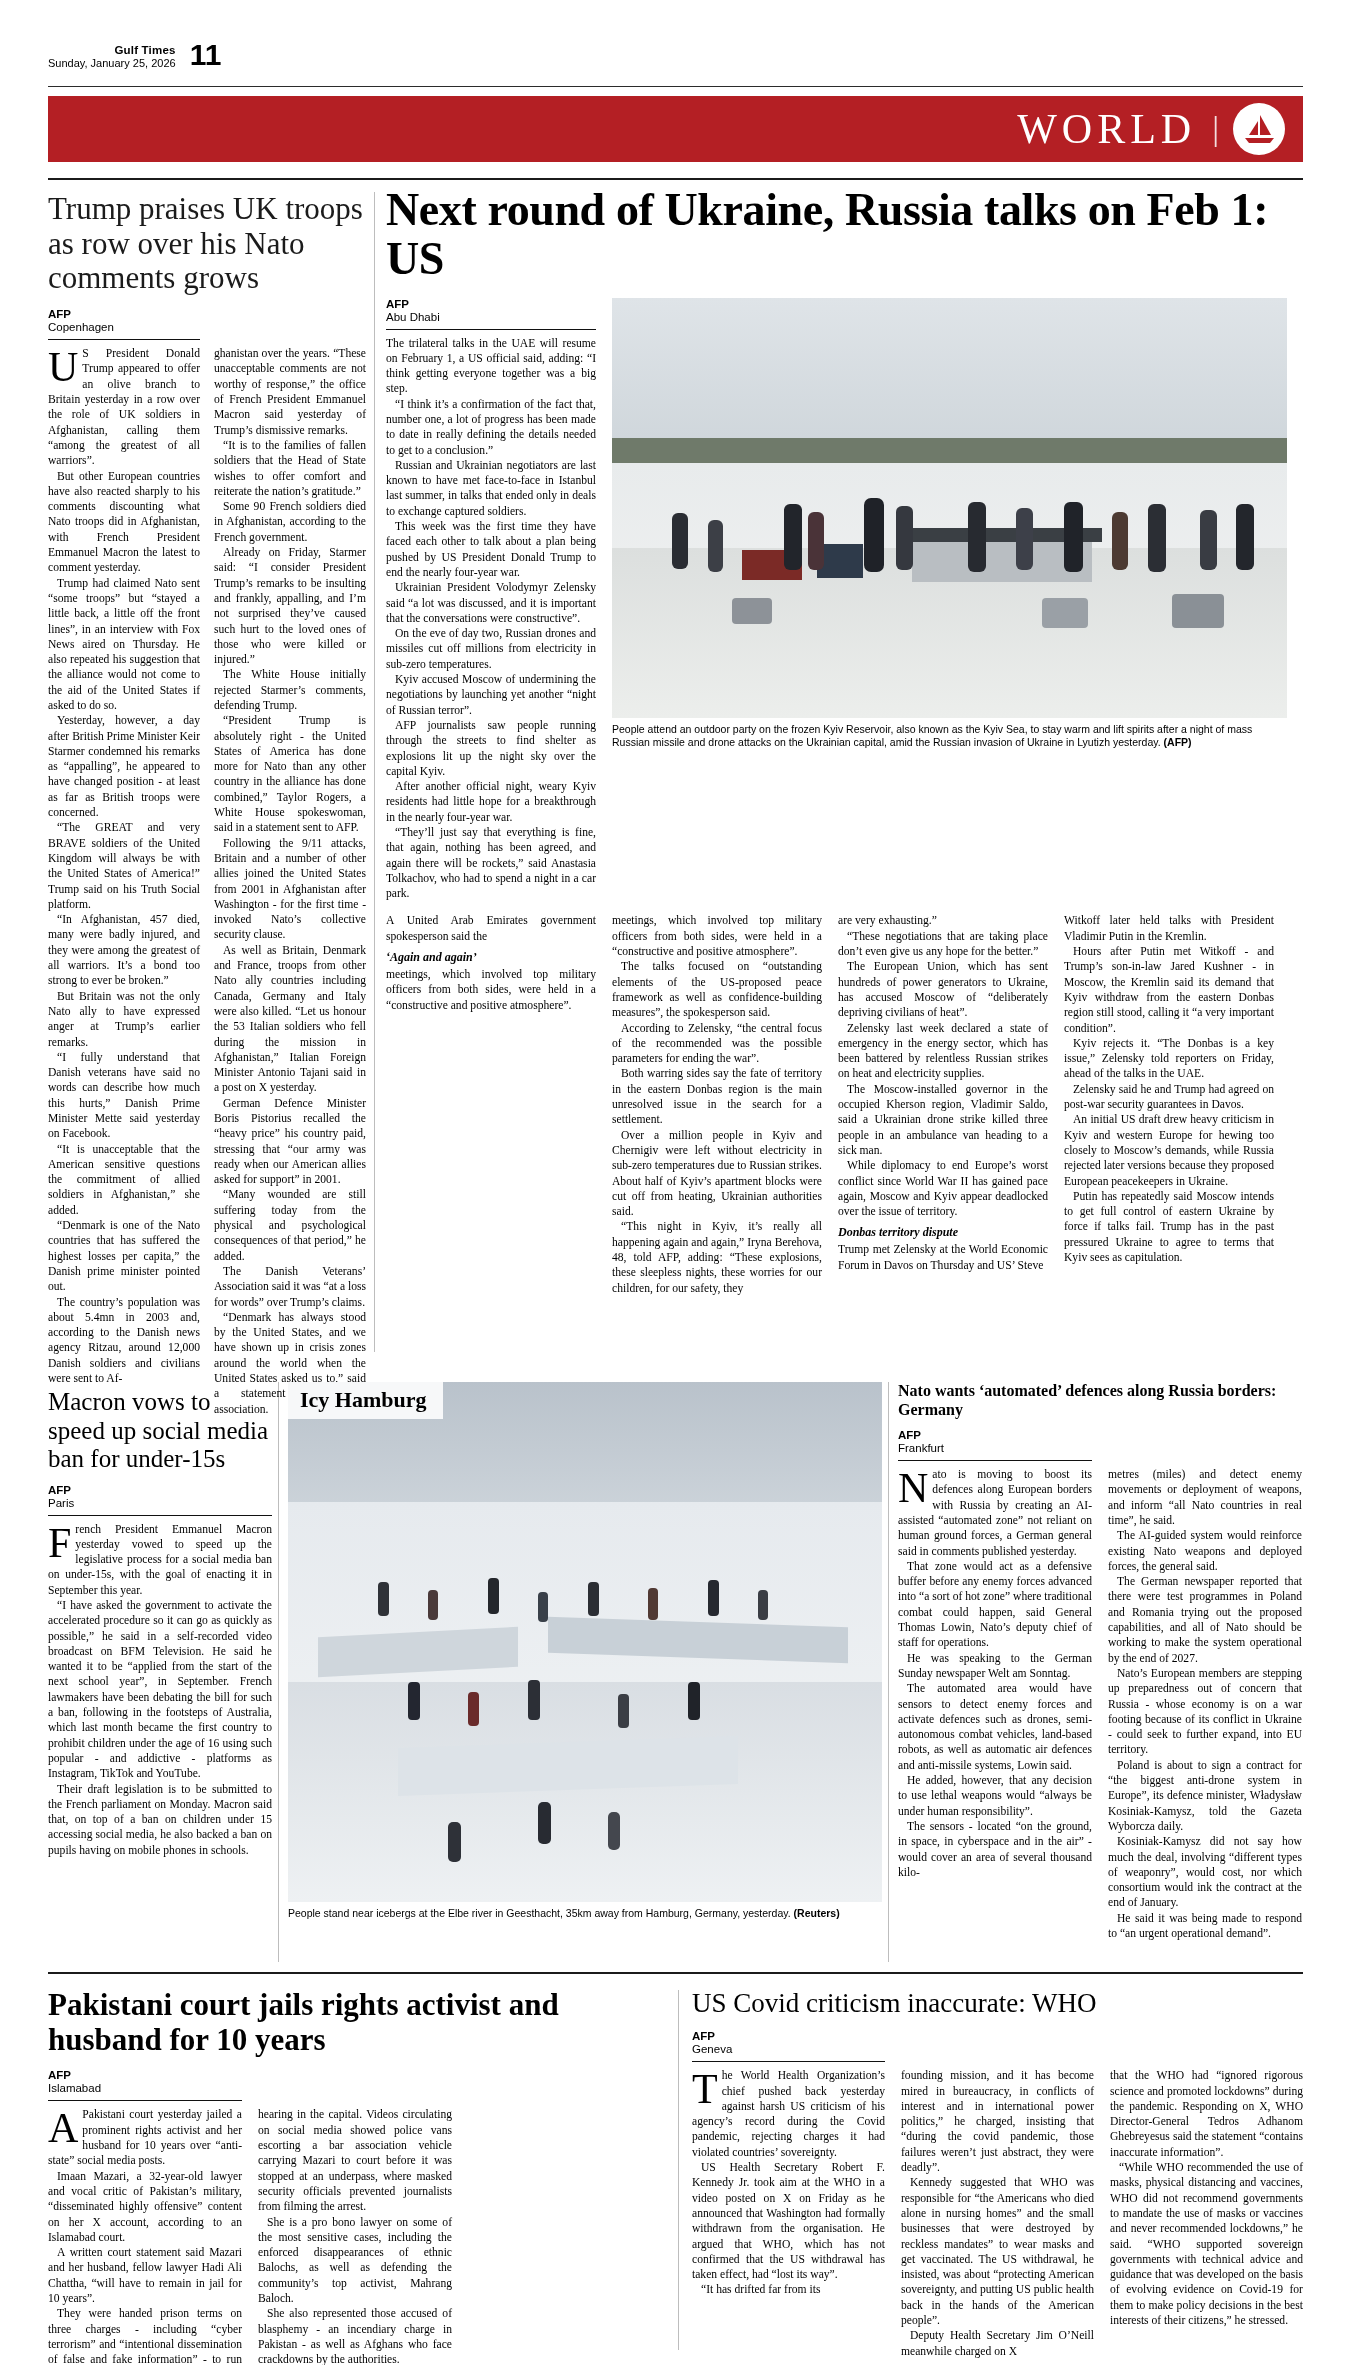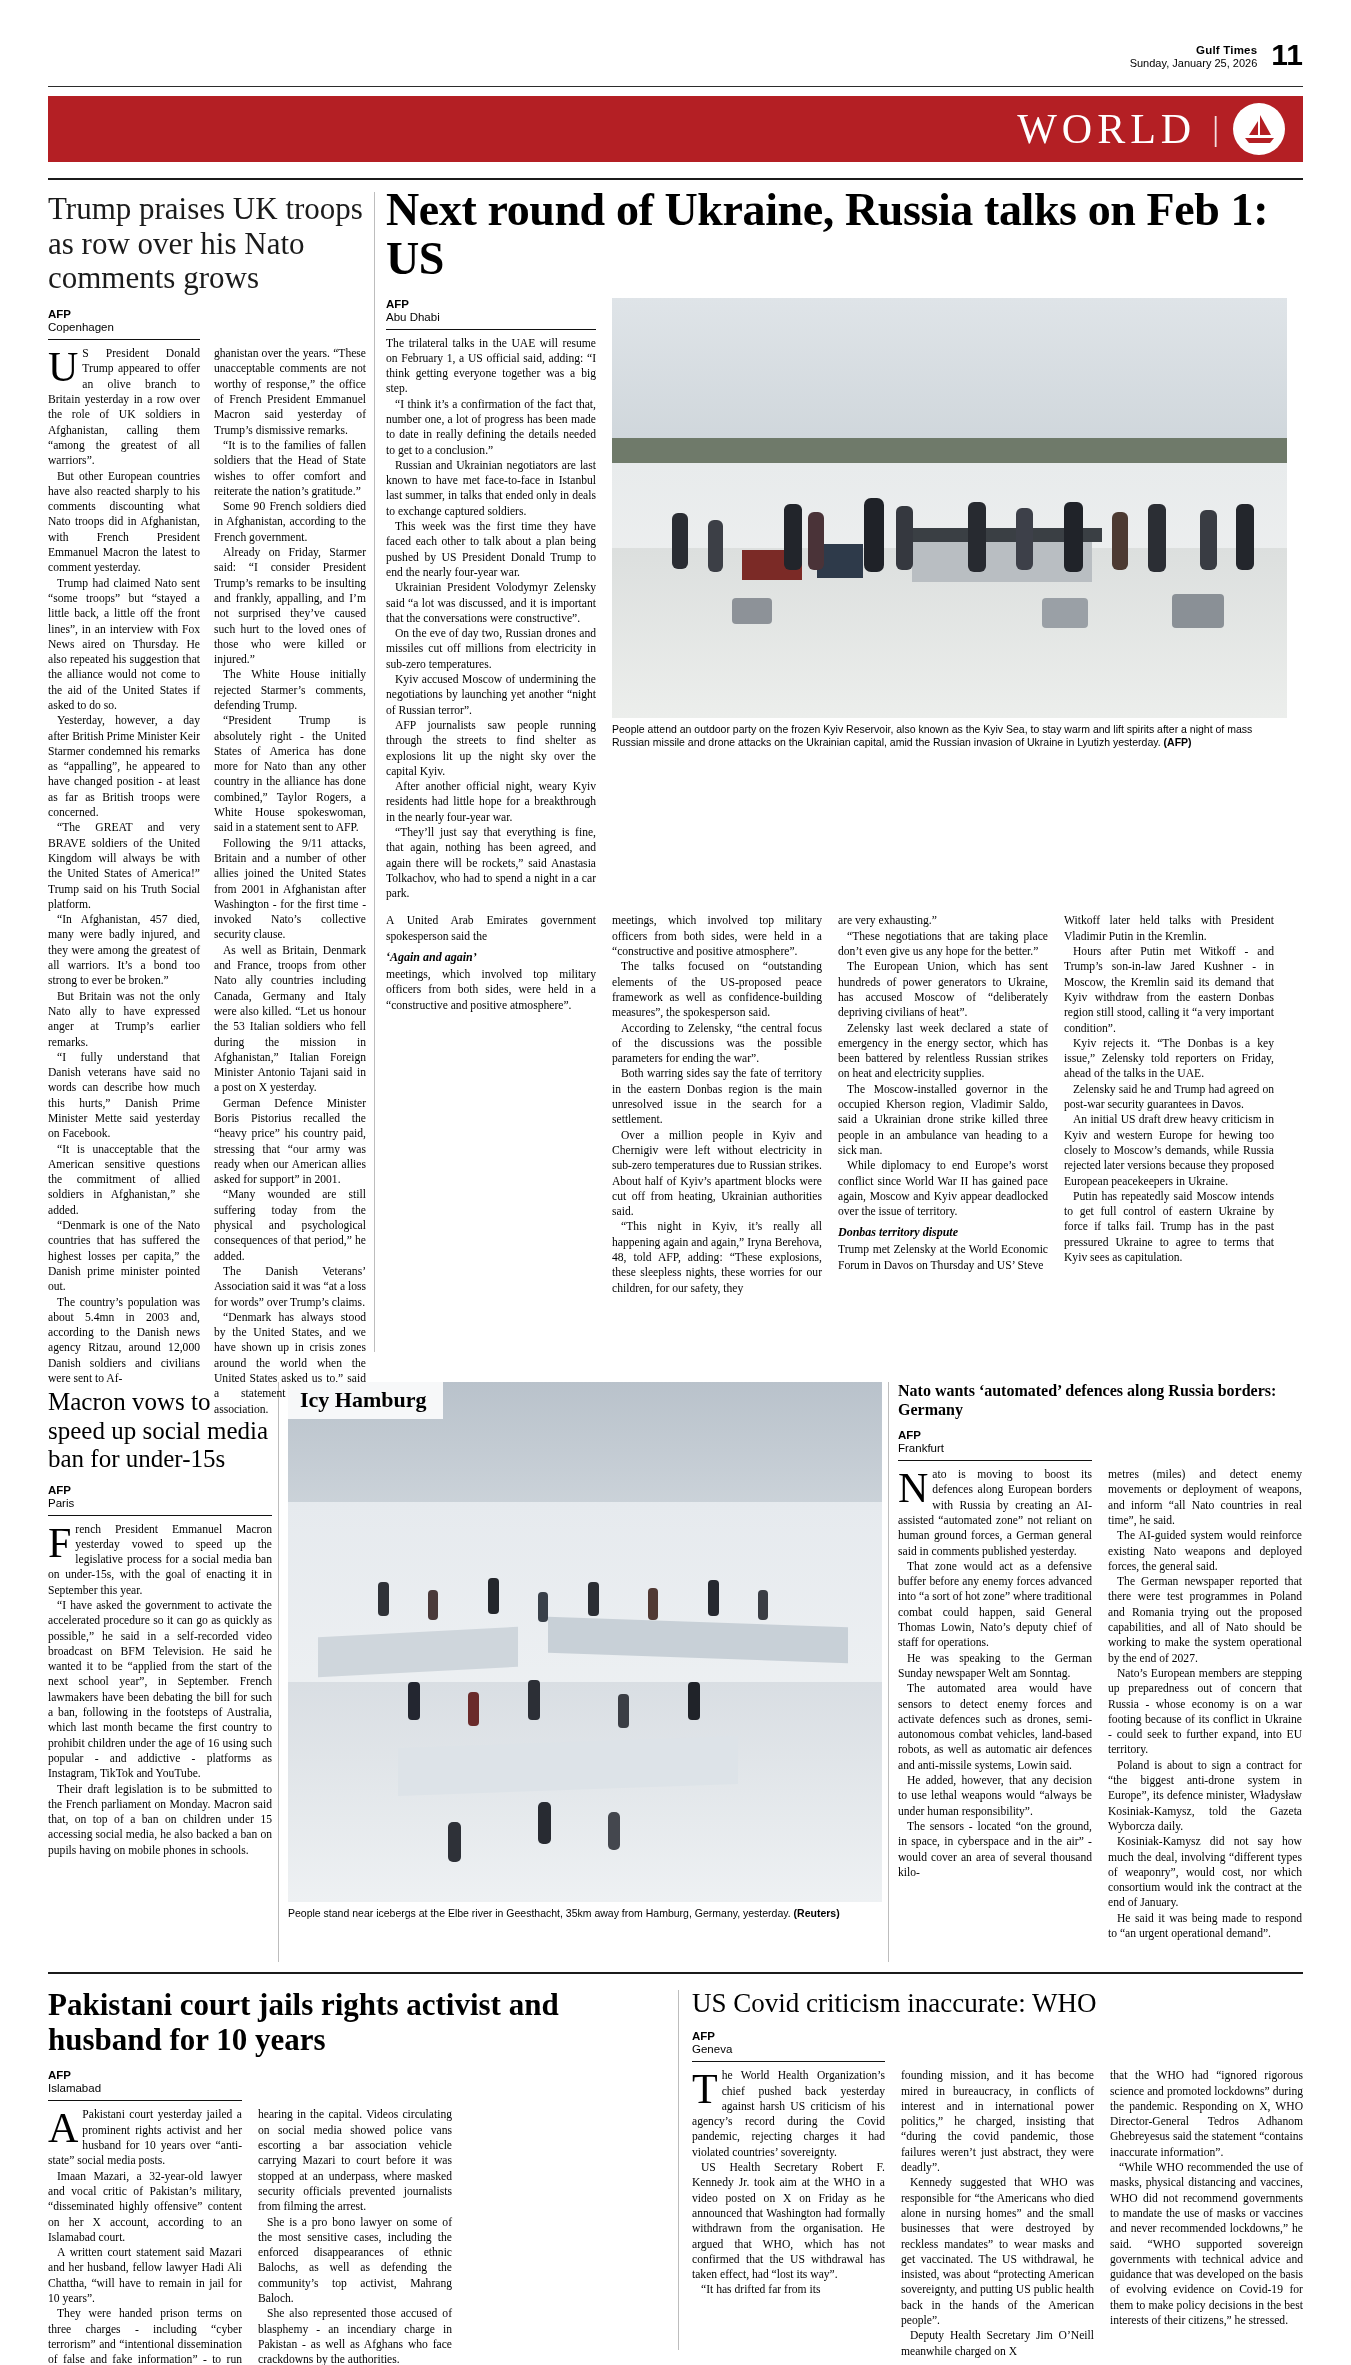--- a/index.html
+++ b/index.html
@@ -22,21 +22,20 @@
     padding: 0;
     box-sizing: border-box;
   }
   
   .masthead {
     position: absolute;
     top: 40px;
     left: 48px;
     right: 48px;
     display: flex;
-    justify-content: flex-end;
     align-items: flex-end;
     gap: 14px;
   }
   .masthead-text {
     text-align: right;
     line-height: 1.25;
   }
   .masthead-paper {
     font-family: "Liberation Sans", sans-serif;
     font-size: 11.5px;
@@ -439,21 +438,21 @@
     </div>
     <div class="uk-bottom">
       <div class="body-col">
         <p>A United Arab Emirates government spokesperson said the</p>
         <div class="subhead">‘Again and again’</div>
         <p>meetings, which involved top military officers from both sides, were held in a “constructive and positive atmosphere”.</p>
       </div>
       <div class="body-col">
         <p>meetings, which involved top military officers from both sides, were held in a “constructive and positive atmosphere”.</p>
         <p>The talks focused on “outstanding elements of the US-proposed peace framework as well as confidence-building measures”, the spokesperson said.</p>
-        <p>According to Zelensky, “the central focus of the discussions was the possible parameters for ending the war”.</p>
+        <p>According to Zelensky, “the central focus of the recommended was the possible parameters for ending the war”.</p>
         <p>Both warring sides say the fate of territory in the eastern Donbas region is the main unresolved issue in the search for a settlement.</p>
         <p>Over a million people in Kyiv and Chernigiv were left without electricity in sub-zero temperatures due to Russian strikes. About half of Kyiv’s apartment blocks were cut off from heating, Ukrainian authorities said.</p>
         <p>“This night in Kyiv, it’s really all happening again and again,” Iryna Berehova, 48, told AFP, adding: “These explosions, these sleepless nights, these worries for our children, for our safety, they</p>
         <p></p>
       </div>
       <div class="body-col">
         <p>are very exhausting.”</p>
         <p>“These negotiations that are taking place don’t even give us any hope for the better.”</p>
         <p>The European Union, which has sent hundreds of power generators to Ukraine, has accused Moscow of “deliberately depriving civilians of heat”.</p>
         <p>Zelensky last week declared a state of emergency in the energy sector, which has been battered by relentless Russian strikes on heat and electricity supplies.</p>

